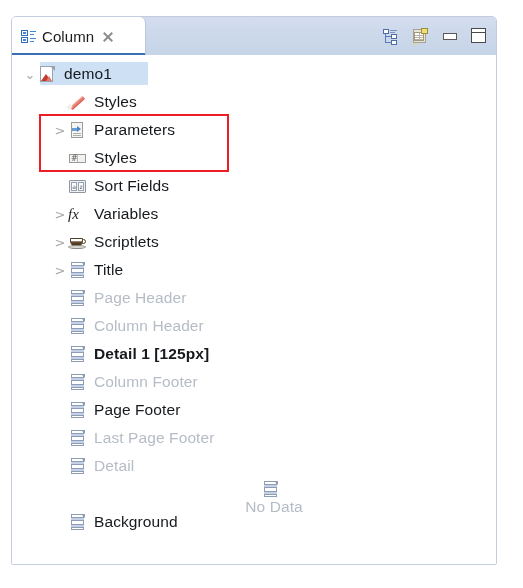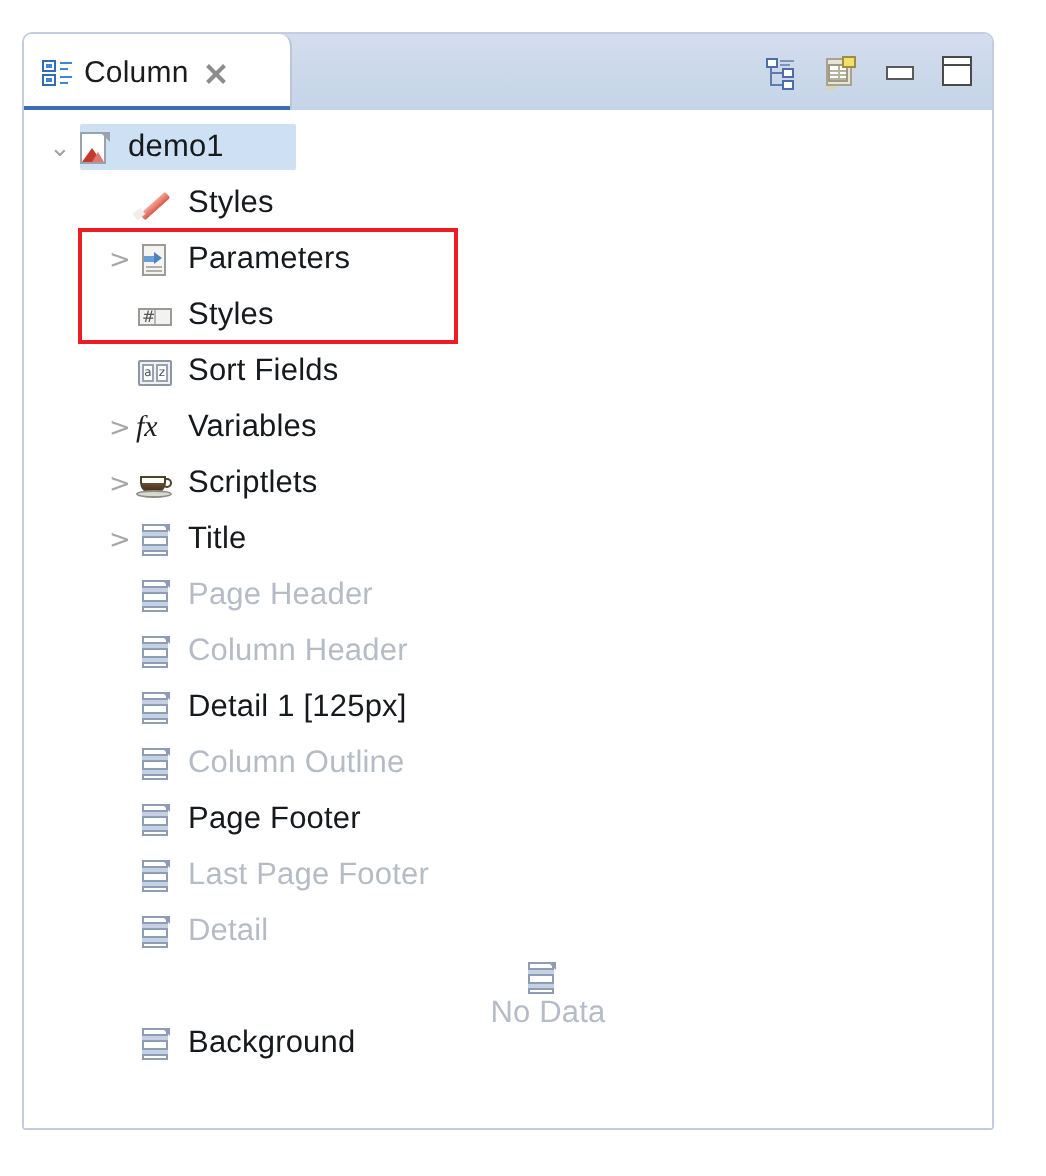--- a/index.html
+++ b/index.html
@@ -697,39 +697,39 @@
         <div class="row dim" style="padding-left: 40px;">
           <span class="twisty"></span>
           <span class="ico ic-band">
             <span class="sheet"></span>
             <span class="fold"></span>
             <span class="bar b1"></span>
             <span class="bar b2"></span>
           </span>
           <span class="lbl">Column Header</span>
         </div>
-        <div class="row" style="padding-left: 40px;">
+        <div class="row" style="padding-left: 40px; font-weight: bold;">
           <span class="twisty"></span>
           <span class="ico ic-band">
             <span class="sheet"></span>
             <span class="fold"></span>
             <span class="bar b1"></span>
             <span class="bar b2"></span>
           </span>
           <span class="lbl">Detail 1 [125px]</span>
         </div>
         <div class="row dim" style="padding-left: 40px;">
           <span class="twisty"></span>
           <span class="ico ic-band">
             <span class="sheet"></span>
             <span class="fold"></span>
             <span class="bar b1"></span>
             <span class="bar b2"></span>
           </span>
-          <span class="lbl">Column Outline</span>
+          <span class="lbl">Column Footer</span>
         </div>
         <div class="row" style="padding-left: 40px;">
           <span class="twisty"></span>
           <span class="ico ic-band">
             <span class="sheet"></span>
             <span class="fold"></span>
             <span class="bar b1"></span>
             <span class="bar b2"></span>
           </span>
           <span class="lbl">Page Footer</span>

